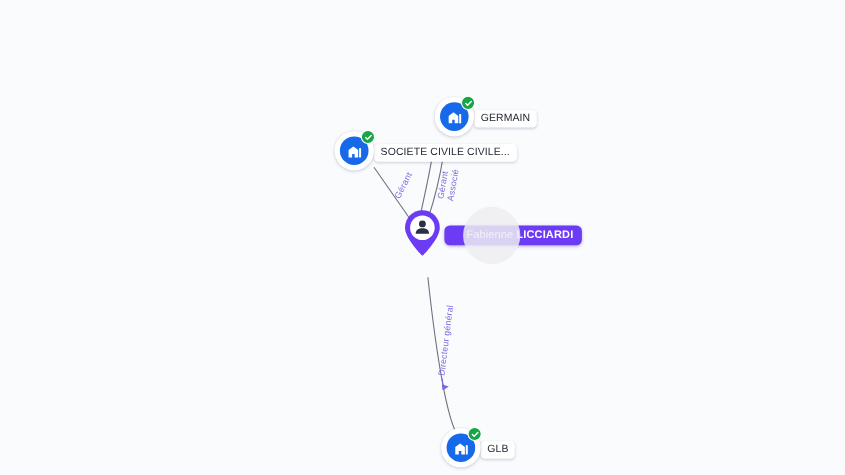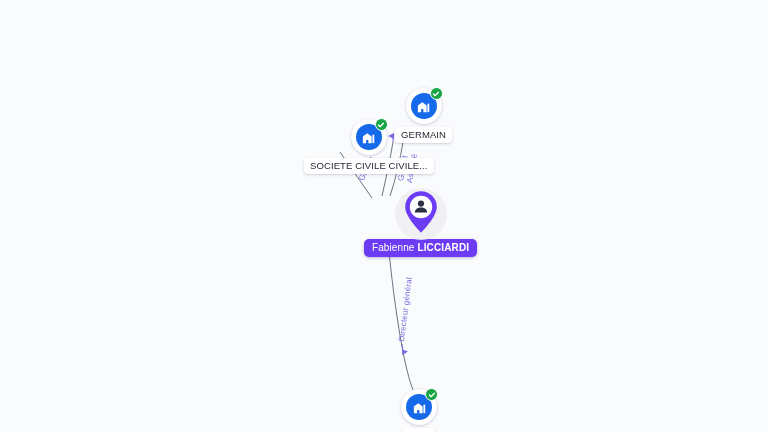--- a/index.html
+++ b/index.html
@@ -28,21 +28,21 @@
     top: 0;
     width: 768px;
     height: 432px;
     pointer-events: none;
   }
 
   
   .node {
     position: absolute;
     display: flex;
-    flex-direction: column;
+    flex-direction: row;
     align-items: center;
   }
 
   .company-node .disc {
     position: relative;
     width: 36px;
     height: 36px;
     border-radius: 50%;
     background: #ffffff;
     box-shadow: 0 1px 3px rgba(30,40,80,.20), 0 0 0 0.5px rgba(40,50,90,.05);
@@ -107,21 +107,21 @@
     line-height: 11px;
     color: #222833;
     white-space: nowrap;
     box-shadow: 0 1px 2.5px rgba(30,40,80,.20);
     letter-spacing: .1px;
   }
   .node-label.person {
     background: #6c3bf4;
     color: #ffffff;
     border-radius: 5px;
-    padding: 3px 8px 4px 8px;
+    padding: 3px 8px 4px 20px;
     font-size: 10px;
     box-shadow: 0 1px 3px rgba(70,40,180,.35);
   }
   .node-label.person .sur { font-weight: 600; letter-spacing: .15px; }
 
   
   .edge-label {
     position: absolute;
     font-size: 8px;
     line-height: 9px;

